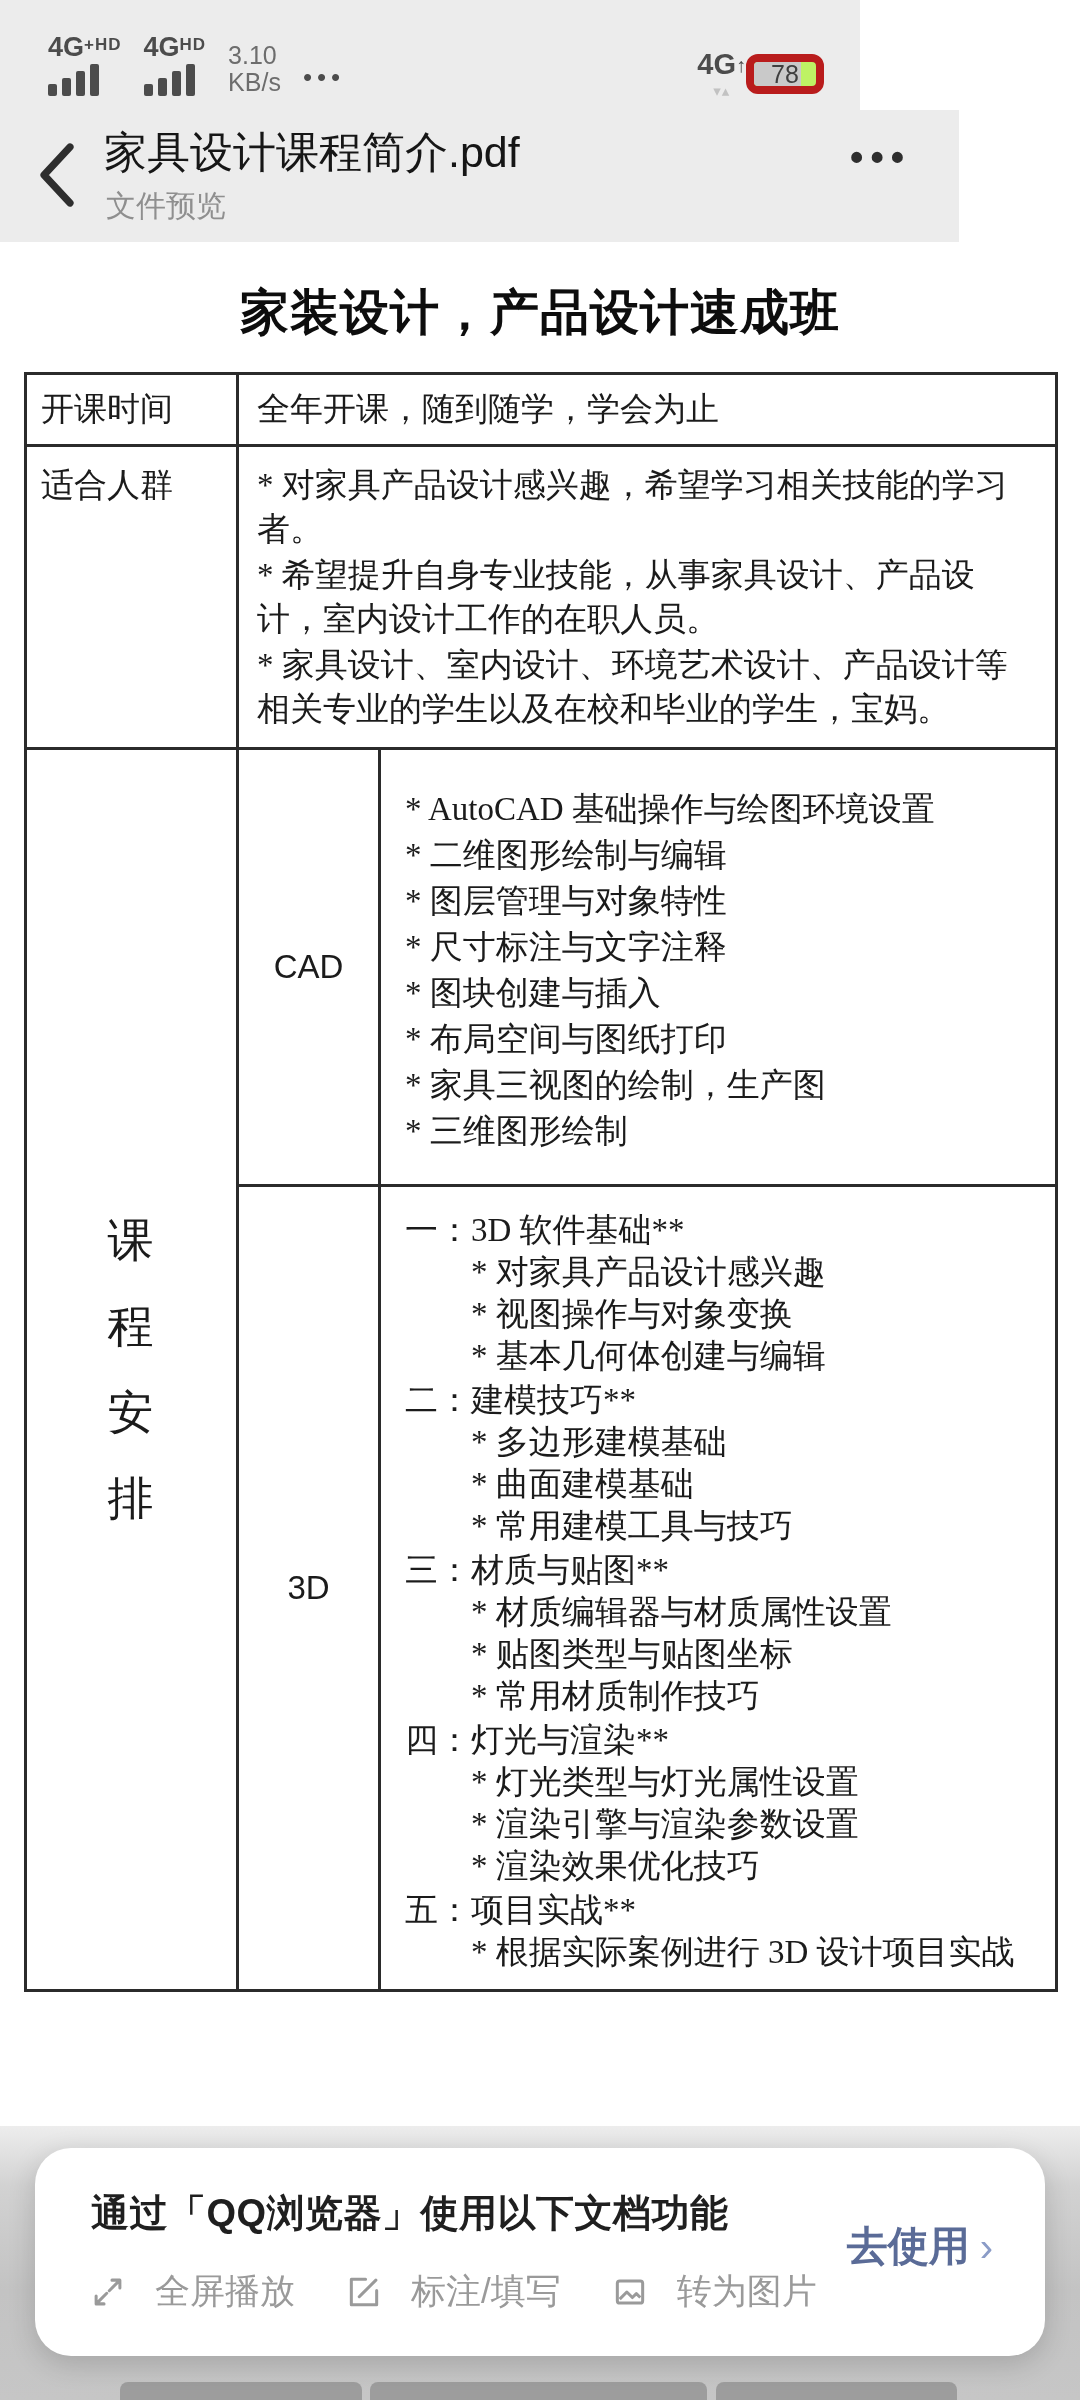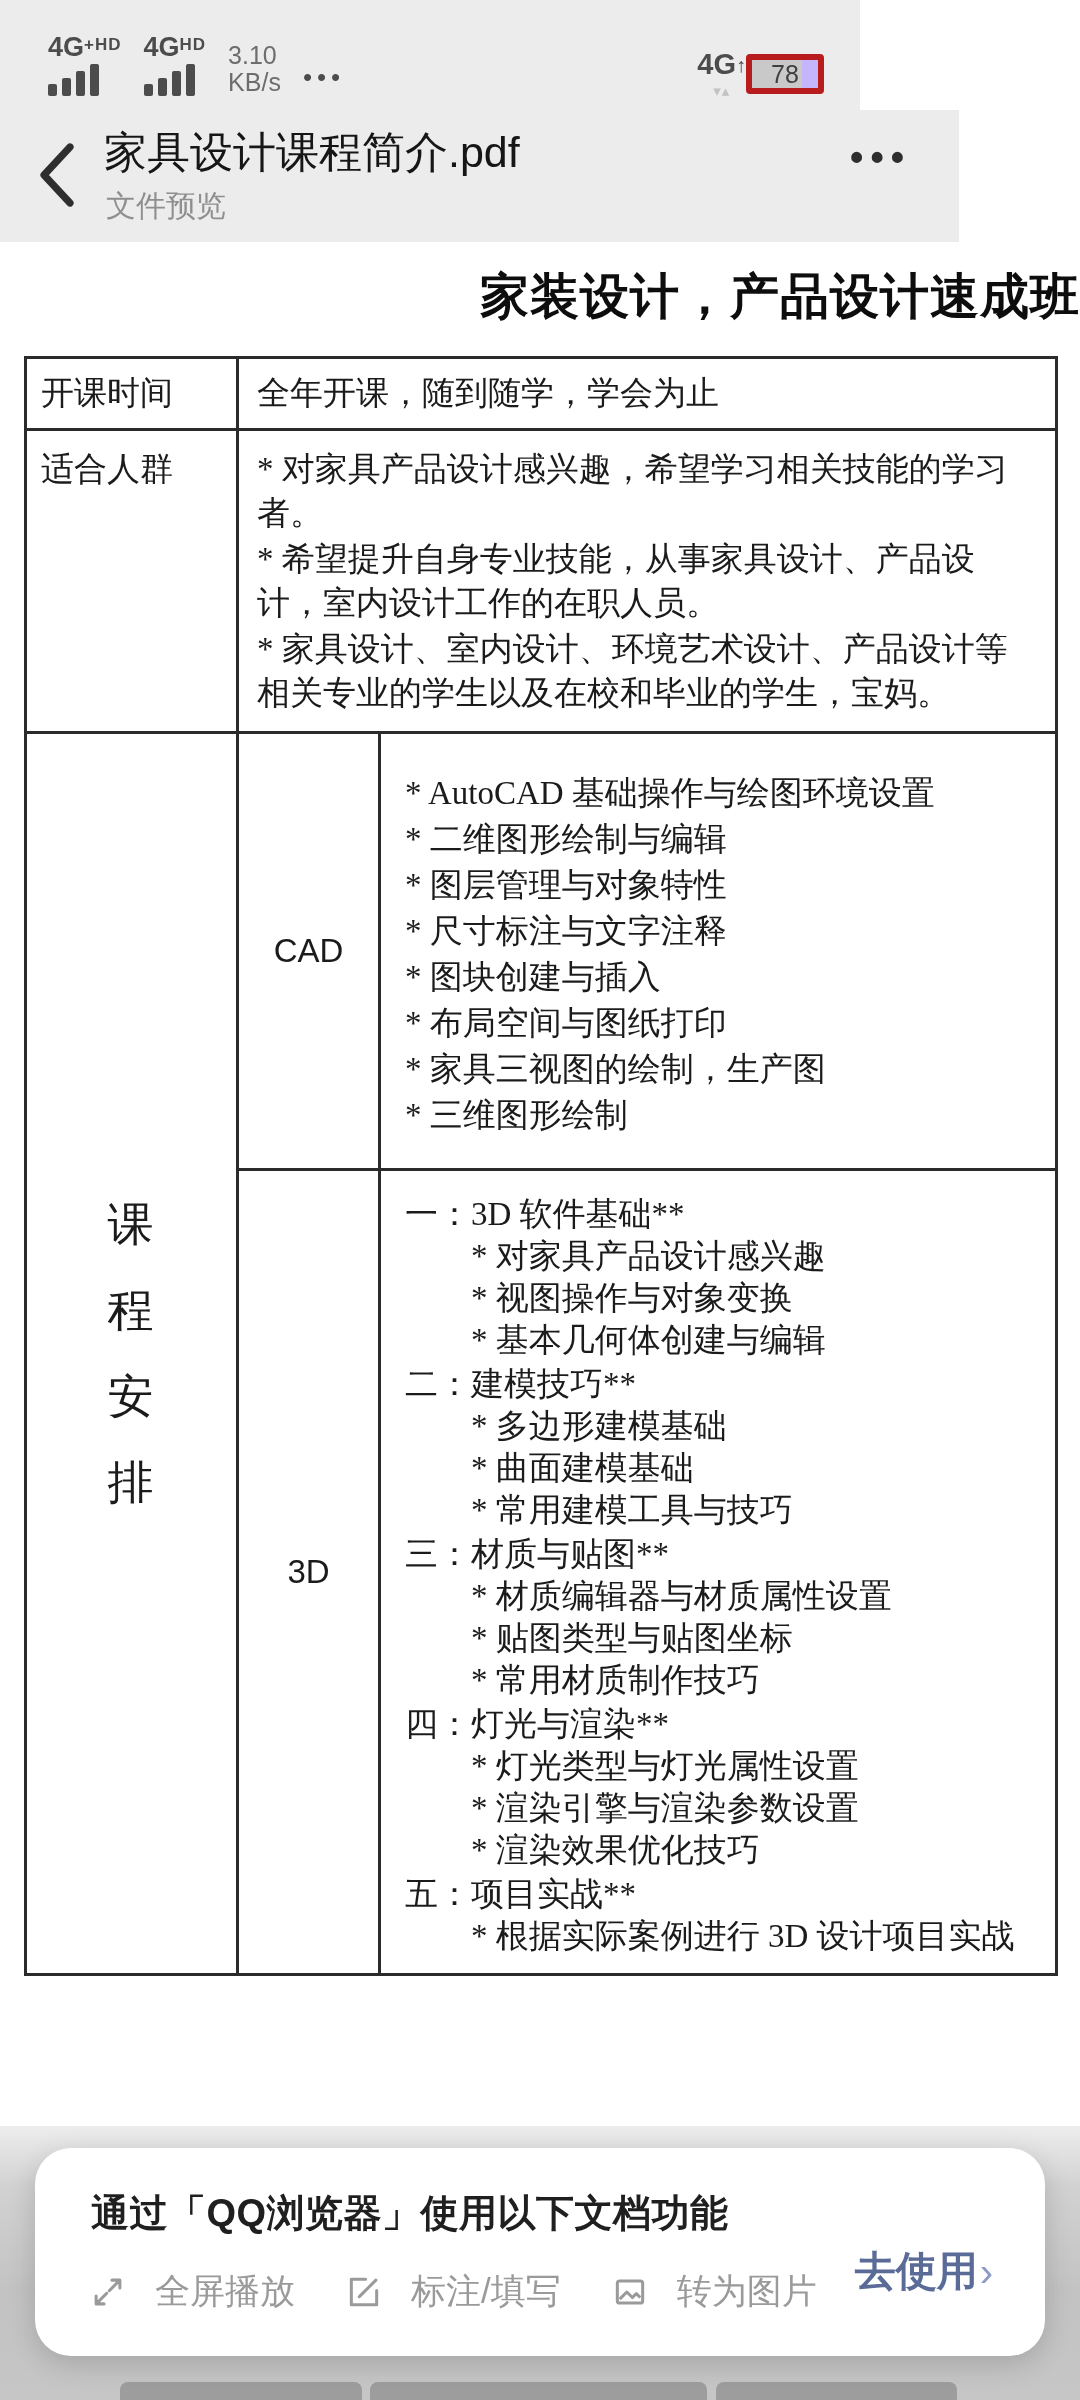--- a/index.html
+++ b/index.html
@@ -26,22 +26,22 @@
   .sb-time{
     position:absolute;left:0;right:0;top:34px;text-align:center;
     font-size:46px;color:#3f3f3f;letter-spacing:1px;
   }
   .sb-right{position:absolute;right:40px;bottom:12px;display:flex;align-items:center;gap:0;justify-content:center;}
   .net-right{display:flex;flex-direction:column;align-items:center;line-height:1;}
   .net-right .nr-top{font-size:29px;font-weight:700;color:#4c4c4c;}
   .net-right .nr-top .arrow{font-size:20px;font-weight:400;vertical-align:2px;}
   .net-right .nr-tris{font-size:15px;color:#c2c2c2;margin-top:4px;letter-spacing:1px;}
   .battery{
-    position:relative;width:78px;height:40px;border:6px solid #b91c1c;border-radius:4px;
-    box-sizing:border-box;background:#c4b5fd;overflow:hidden;
+    position:relative;width:78px;height:40px;border:8px solid #b91c1c;border-radius:12px;
+    box-sizing:border-box;background:#bef264;overflow:hidden;
   }
   .battery .fill{position:absolute;left:0;top:0;bottom:0;width:76%;background:#c9c9c9;}
   .battery .pct{
     position:absolute;inset:0;display:flex;align-items:center;justify-content:center;
     font-size:25px;color:#3f3f3f;
   }
   .battery-nub{width:6px;height:16px;background:#5a5a5a;border-radius:0 3px 3px 0;margin-left:-10px;}
   
   .header{
     position:absolute;top:110px;left:0;width:959px;height:132px;background:#ececec;
@@ -55,21 +55,21 @@
   .hd-more{
     position:absolute;right:48px;top:26px;font-size:38px;font-weight:700;
     color:#2e2e2e;letter-spacing:7px;
   }
   
   .doc{
     position:absolute;top:242px;left:0;width:1080px;height:1886px;background:#ffffff;
     font-family:"Liberation Serif","DejaVu Serif",serif;color:#1b1b1b;
   }
   .doc-title{
-    margin-top:22px;text-align:right;font-size:49px;font-weight:700;color:#0d0d0d;
+    margin-top:38px;text-align:center;font-size:49px;font-weight:700;color:#0d0d0d;
     letter-spacing:1px;
   }
   .doc-intro{
     margin:34px 22px 0 24px;font-size:34px;line-height:52px;text-align:justify;
     text-indent:2em;color:#1b1b1b;
   }
   table.course{
     margin:26px 0 0 24px;border-collapse:collapse;width:1034px;table-layout:fixed;
   }
   table.course td{
@@ -101,21 +101,21 @@
   .sheet-card{
     position:absolute;left:35px;top:2148px;width:1010px;height:208px;
     background:#ffffff;border-radius:36px;box-shadow:0 8px 28px rgba(0,0,0,0.16);
     box-sizing:border-box;
   }
   .sheet-title{
     position:absolute;left:56px;top:40px;font-size:38px;font-weight:700;color:#1f1f1f;
     letter-spacing:0.5px;
   }
   .sheet-cta{
-    position:absolute;right:52px;top:96px;display:flex;align-items:center;gap:2px;
+    position:absolute;right:52px;top:71px;display:flex;align-items:center;gap:10px;
     font-size:41px;font-weight:700;color:#5a6b97;
   }
   .sheet-cta .chev{font-size:40px;font-weight:400;color:#8b9cc7;line-height:1;}
   .sheet-actions{
     position:absolute;left:54px;top:120px;display:flex;align-items:center;gap:50px;
   }
   .sheet-action{display:flex;align-items:center;gap:28px;color:#9a9a9a;font-size:35px;}
   .sheet-action svg{display:block;}
   .dock-bars div{position:absolute;bottom:0;height:18px;background:#9d9d9d;border-radius:8px 8px 0 0;}
   .dock-bar-1{left:120px;width:242px;}

